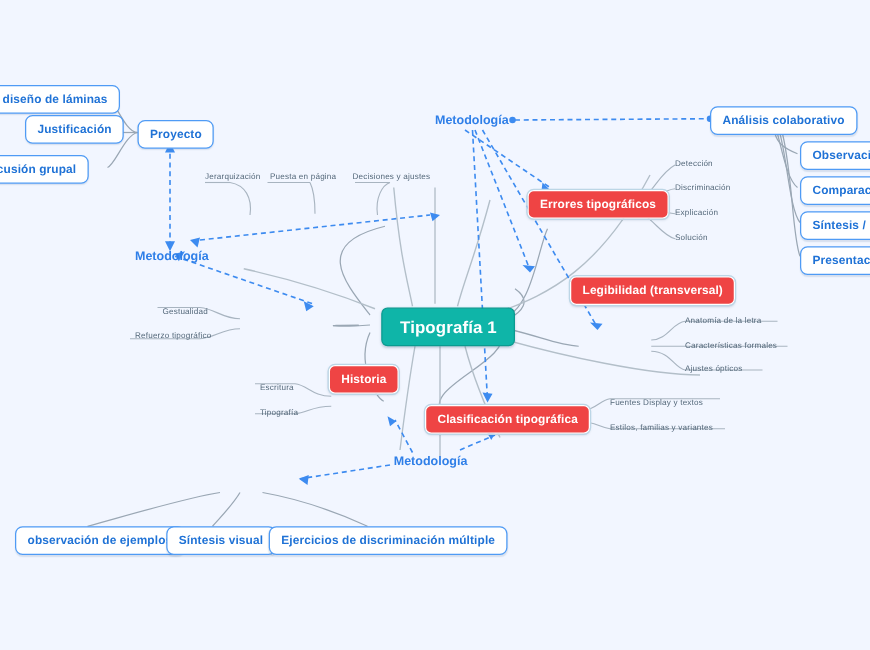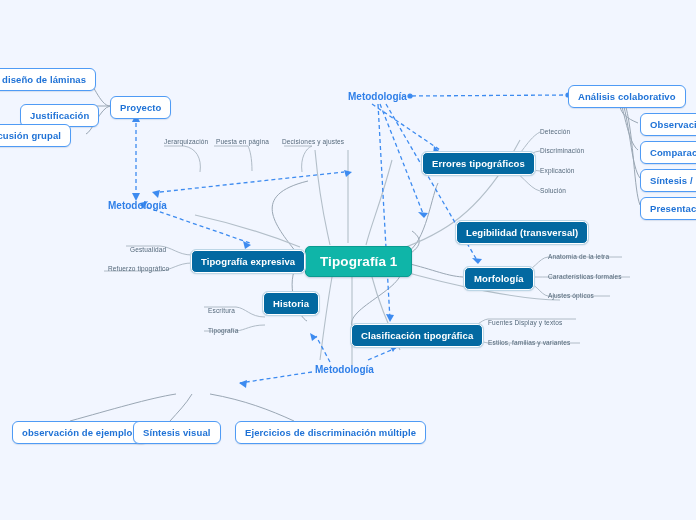--- a/index.html
+++ b/index.html
@@ -27,21 +27,21 @@
     color:#ffffff;
     border:1px solid #0a9b90;
     border-radius:5px;
     font-size:13.5px;
     padding:7px 14px;
     box-shadow:0 1px 2px rgba(60,90,120,.28);
   }
 
   
   .branch{
-    background:#0369a1;
+    background:#ef4444;
     color:#ffffff;
     border:1px solid #ffffff;
     outline:1px solid #bcd6e6;
     border-radius:5px;
     font-size:9.5px;
     padding:5px 9px;
     box-shadow:0 1px 2px rgba(60,90,120,.25);
   }
 
   
@@ -212,27 +212,25 @@
     <circle cx="410" cy="96" r="2.6" fill="#3d8bf0"></circle>
     <circle cx="568" cy="95" r="2.6" fill="#3d8bf0"></circle>
   </svg>
 
   <div class="node root" style="left:305px;top:246px;">Tipografía 1</div>
 
   <div class="node branch" style="left:422px;top:152px;">Errores tipográficos</div>
 
   <div class="node branch" style="left:412px;top:221px;margin-left:44px;">Legibilidad (transversal)</div>
 
-  <div class="node branch" style="left:464px;top:267px;">Morfología</div>
-
-  <div class="node branch" style="left:351px;top:324px;">Clasificación tipográfica</div>
+
+  <div class="node branch" style="left:340px;top:324px;">Clasificación tipográfica</div>
 
   <div class="node branch" style="left:263px;top:292px;">Historia</div>
 
-  <div class="node branch" style="left:191px;top:250px;">Tipografía expresiva</div>
 
 
   <div class="leaf" style="left:540px;top:128px;">Detección</div>
   <div class="leaf" style="left:540px;top:147px;">Discriminación</div>
   <div class="leaf" style="left:540px;top:167px;">Explicación</div>
   <div class="leaf" style="left:540px;top:187px;">Solución</div>
 
   <div class="leaf" style="left:548px;top:253px;">Anatomía de la letra</div>
   <div class="leaf" style="left:548px;top:273px;">Características formales</div>
   <div class="leaf" style="left:548px;top:292px;">Ajustes ópticos</div>
@@ -247,40 +245,40 @@
   <div class="leaf" style="left:108px;top:265px;">Refuerzo tipográfico</div>
 
   <div class="leaf" style="left:164px;top:138px;">Jerarquización</div>
   <div class="leaf" style="left:216px;top:138px;">Puesta en página</div>
   <div class="leaf" style="left:282px;top:138px;">Decisiones y ajustes</div>
 
   <div class="node obox" style="left:110px;top:96px;">Proyecto</div>
 
   <div class="node obox" style="left:-8px;top:68px;">diseño de láminas</div>
 
-  <div class="node obox" style="left:20px;top:104px;">Justificación</div>
+  <div class="node obox" style="left:20px;top:92px;">Justificación</div>
 
   <div class="node obox" style="left:-100px;top:124px;">Lluvia de ideas/Discusión grupal</div>
 
   <div class="node obox" style="left:568px;top:85px;">Análisis colaborativo</div>
 
   <div class="node obox" style="left:640px;top:113px;">Observación</div>
 
   <div class="node obox" style="left:640px;top:141px;">Comparación</div>
 
   <div class="node obox" style="left:640px;top:169px;">Síntesis /</div>
 
   <div class="node obox" style="left:640px;top:197px;">Presentación</div>
 
 
   <div class="node obox" style="left:12px;top:421px;">observación de ejemplos</div>
 
   <div class="node obox" style="left:133px;top:421px;">Síntesis visual</div>
 
-  <div class="node obox" style="left:215px;top:421px;margin-left:20px;">Ejercicios de discriminación múltiple</div>
+  <div class="node obox" style="left:215px;top:421px;">Ejercicios de discriminación múltiple</div>
 
   <div class="rel" style="left:108px;top:200px;">Metodología</div>
 
   <div class="rel" style="left:348px;top:91px;">Metodología</div>
 
   <div class="rel" style="left:315px;top:364px;">Metodología</div>
 
   <div class="rel" style="left:543px;top:172px;color:#2f7fe8;opacity:0;">Metodología</div>
 
 </div>

